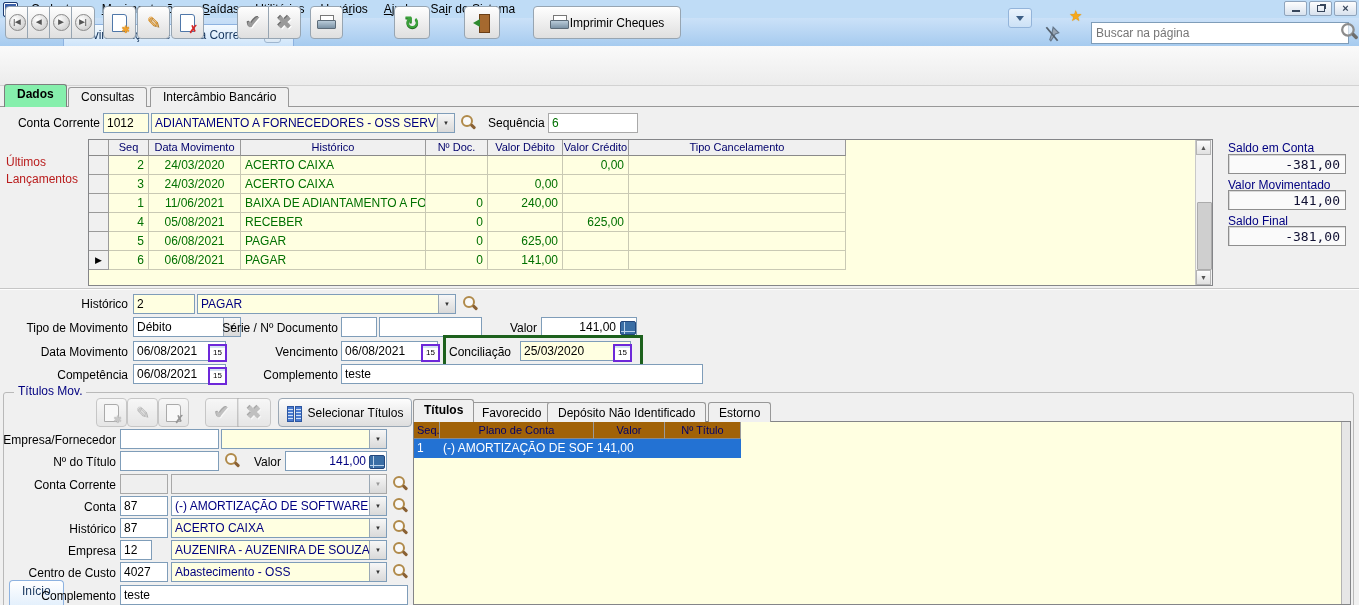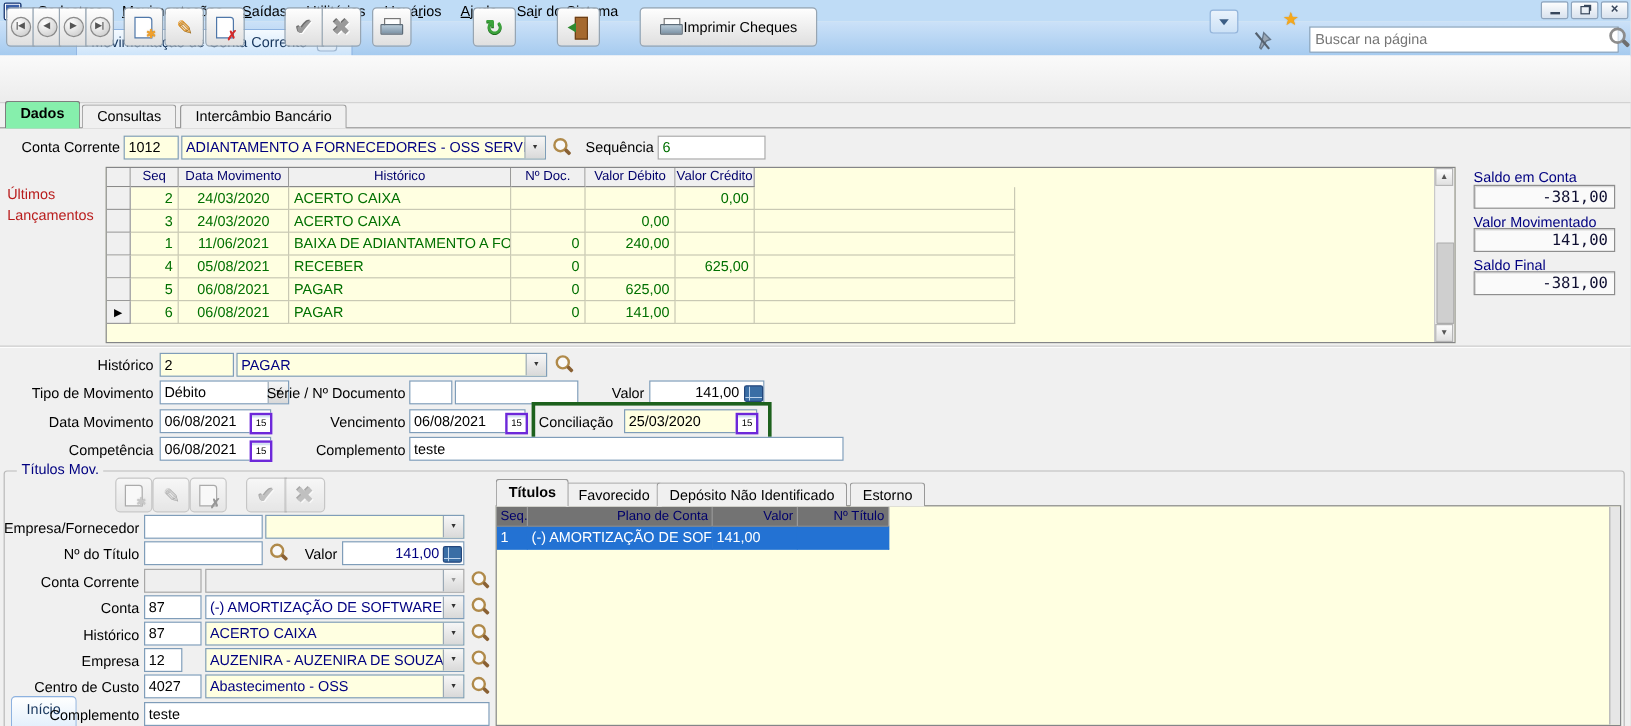--- a/index.html
+++ b/index.html
@@ -131,22 +131,22 @@
         background-image:repeating-linear-gradient(#4A7BD0 0 2px,#CFE0F7 2px 3px);border:1px solid #2C56A0;}
   .selic::before{left:0;}
   .selic::after{right:0;}
   
   .gtab{position:absolute;height:16px;padding:3px 10px 0;border:1px solid #989898;border-bottom:none;
         border-radius:3px 3px 0 0;background:#F0F0F0;white-space:nowrap;z-index:1;}
   .gtab.active{height:19px;font-weight:bold;z-index:3;}
   .tgridwrap{position:absolute;left:413px;top:421px;width:938px;height:184px;background:#FFFFE1;
              border:1px solid #848588;box-sizing:border-box;overflow:hidden;}
   .tghead{display:flex;height:17px;}
-  .tghcell{box-sizing:border-box;background:#737373;border-right:1px solid #9A9A9A;border-bottom:1px solid #8A8A8A;
-           color:#00006B;font-size:11px;text-align:right;line-height:16px;padding:0 3px;overflow:hidden;white-space:nowrap;}
+  .tghcell{box-sizing:border-box;background:#a16207;border-right:1px solid #9A9A9A;border-bottom:1px solid #8A8A8A;
+           color:#00006B;font-size:11px;text-align:center;line-height:16px;padding:0 3px;overflow:hidden;white-space:nowrap;}
   .tgrow{display:flex;height:19px;}
   .tgrow.sel .tgcell{background:#2372D3;color:#fff;border-color:#2372D3;}
   .tgcell{box-sizing:border-box;border-right:1px solid #C9C9B4;border-bottom:1px solid #C9C9B4;
           color:#000080;font-size:12px;line-height:18px;padding:0 3px;overflow:hidden;white-space:nowrap;}
   .thinscroll{position:absolute;right:0;top:0;width:8px;height:100%;background:#E6E6E6;border-left:1px solid #B2B2B2;}
 </style>
 </head>
 <body>
 
 <div class="window">
@@ -258,20 +258,21 @@
   <div class="gridwrap">
     <div id="mg-body">
         <div class="ghead">
           <div class="ghcell" style="width:20px"></div>
           <div class="ghcell" style="width:40px">Seq</div>
           <div class="ghcell" style="width:92px">Data Movimento</div>
           <div class="ghcell" style="width:185px">Histórico</div>
           <div class="ghcell" style="width:62px">Nº Doc.</div>
           <div class="ghcell" style="width:75px">Valor Débito</div>
           <div class="ghcell" style="width:66px">Valor Crédito</div>
+          <div class="ghcell" style="width:217px">Tipo Cancelamento</div>
         </div>
         <div class="grow">
           <div class="gind"></div>
           <div class="gcell" style="width:40px;text-align:right">2</div>
           <div class="gcell" style="width:92px;text-align:center">24/03/2020</div>
           <div class="gcell" style="width:185px;text-align:left">ACERTO CAIXA</div>
           <div class="gcell" style="width:62px;text-align:right"></div>
           <div class="gcell" style="width:75px;text-align:right"></div>
           <div class="gcell" style="width:66px;text-align:right">0,00</div>
           <div class="gcell" style="width:217px;text-align:left"></div>
@@ -396,20 +397,24 @@
       <span class="pageic">
         <span class="redx">✗</span>
       </span>
     </div>
   <div class="sbtn dis" style="left:205px;top:398px;width:32px;border-radius:4px 0 0 4px;">
       <span class="bigcheck">✔</span>
     </div>
   <div class="sbtn dis" style="left:237px;top:398px;width:32px;border-radius:0 4px 4px 0;">
       <span class="bigx">✖</span>
     </div>
+  <div class="sbtn" style="left:278px;top:398px;width:132px;">
+    <span class="selic"></span>
+    <span>Selecionar Títulos</span>
+  </div>
 
   <div class="lbl" style="left:0;top:433px;width:116px;">Empresa/Fornecedor</div>
   <input class="inp" style="left: 120px; top: 429px; width: 99px;" value="">
   <div class="combo yellow" style="left:221px;top:429px;width:166px;">
     <span class="ctext"></span>
     <span class="dd"></span>
   </div>
 
   <div class="lbl" style="left:0;top:455px;width:116px;">Nº do Título</div>
   <input class="inp" style="left: 120px; top: 451px; width: 99px;" value="">

